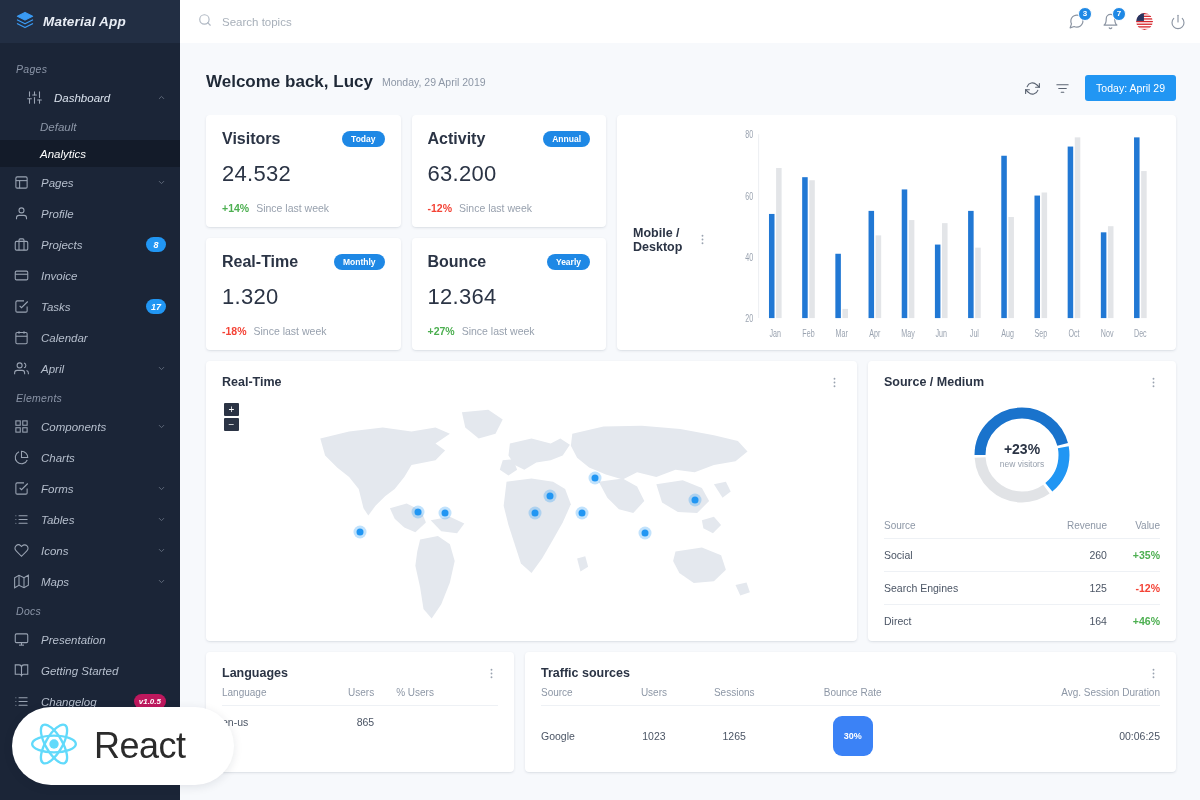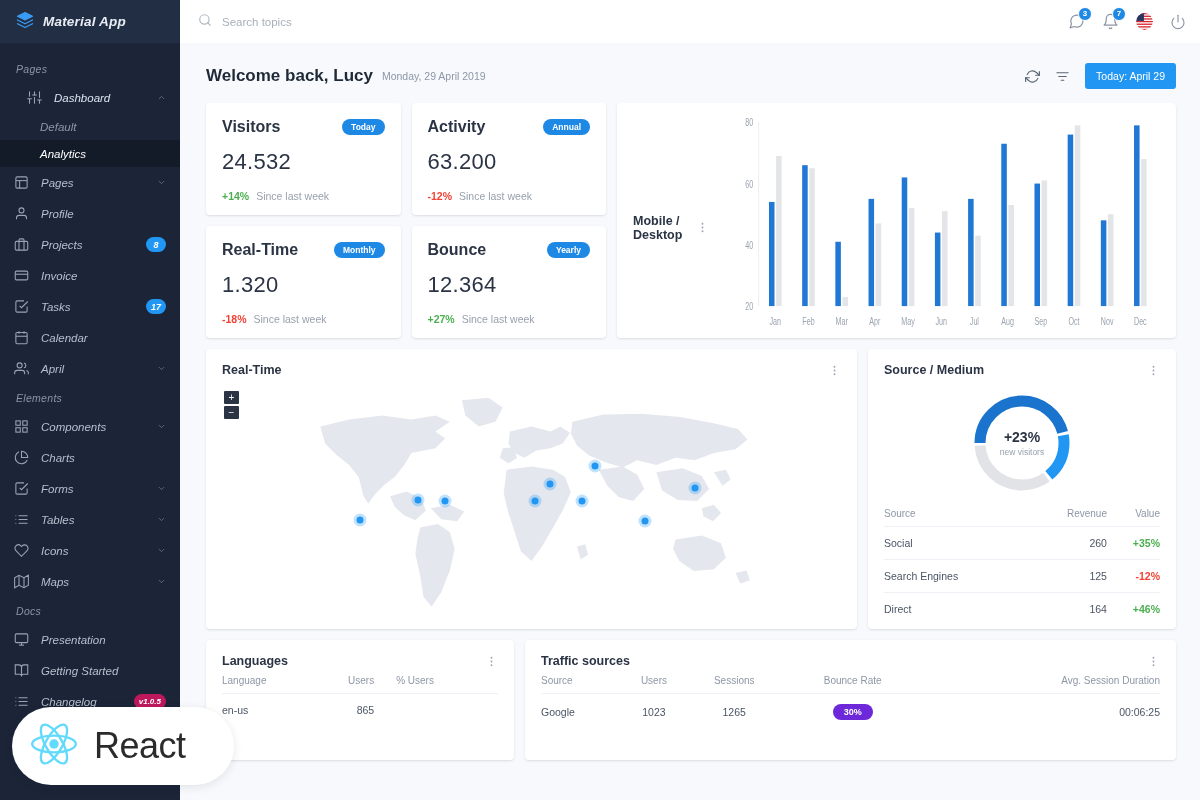--- a/index.html
+++ b/index.html
@@ -74,21 +74,21 @@
     width: 17px; height: 17px; border-radius: 50%; overflow: hidden;
     cursor: pointer; display: block;
   }
 
   
   .page-head {
     display: flex; align-items: center; padding: 20px 24px 14px 26px; flex: 0 0 auto;
   }
   .page-title { font-size: 17px; font-weight: 700; color: #1f2937; }
   .page-sub { font-size: 10.5px; color: #8d97a6; margin-left: 9px; }
-  .head-actions { margin-left: auto; display: flex; align-items: center; gap: 15px; }
+  .head-actions { margin-left: auto; display: flex; align-items: center; gap: 15px; margin-top: 12px; }
   .today-btn {
     background: #2196f3; color: #fff; border: none; border-radius: 3px;
     font-size: 10.5px; padding: 7px 11px; cursor: pointer;
     font-family: "Liberation Sans", sans-serif; font-weight: 500;
   }
 
   .content { flex: 1 1 auto; padding: 0 24px 0 26px; overflow: hidden; }
 
   .card {
     background: #fff; border-radius: 4px;
@@ -177,22 +177,22 @@
   .lang-table th:nth-child(3) { padding-left: 22px; }
   .lang-table td:nth-child(3) { padding-left: 22px; }
   .progress { height: 8px; border-radius: 2px; background: #eceef1; width: 125px; overflow: hidden; }
   .progress > span { display: block; height: 100%; background: #2196f3; border-radius: 2px; }
   .traf-table { padding: 0 16px; }
   .traf-table th:nth-child(2), .traf-table td:nth-child(2),
   .traf-table th:nth-child(3), .traf-table td:nth-child(3) { text-align: center; }
   .traf-table th:nth-child(4), .traf-table td:nth-child(4) { text-align: center; }
   .traf-table th:nth-child(5), .traf-table td:nth-child(5) { text-align: right; }
   .bounce {
-    display: inline-block; background: #6d28d9; color: #fff; border-radius: 9px;
-    font-size: 9px; font-weight: 600; padding: 3px 11px;
+    display: inline-block; background: #3b82f6; color: #fff; border-radius: 9px;
+    font-size: 9px; font-weight: 600; padding: 15px 11px;
   }
 
   
   .react-badge {
     position: absolute; left: 12px; top: 707px; z-index: 50;
     width: 222px; height: 78px; border-radius: 39px; background: #fff;
     display: flex; align-items: center; gap: 14px; padding-left: 16px;
     box-shadow: 0 2px 10px rgba(20,30,50,.10);
   }
   .react-label { font-size: 36px; color: #2b2b2b; letter-spacing: -.5px; }

